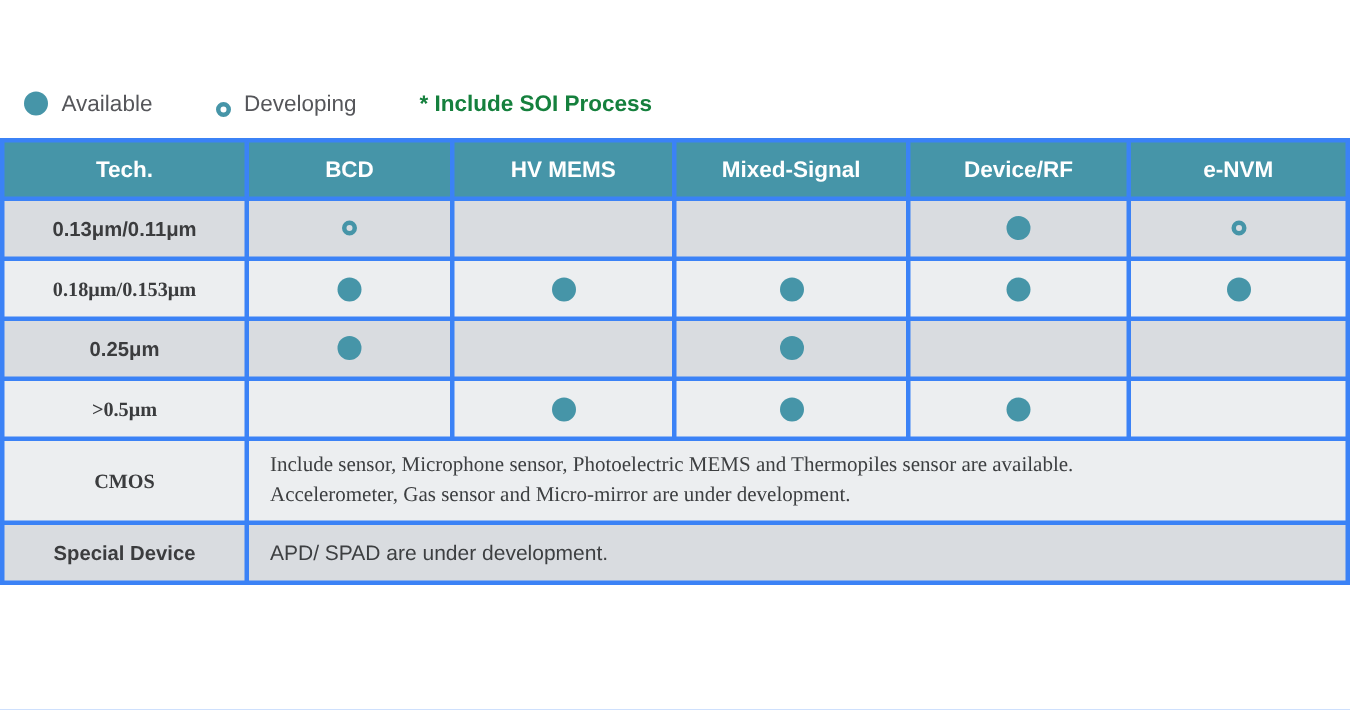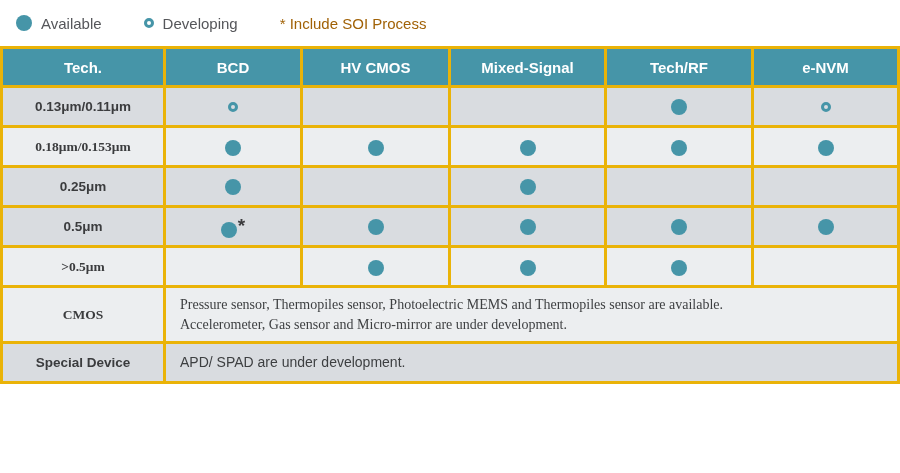--- a/index.html
+++ b/index.html
@@ -15,43 +15,44 @@
     --row-dark: #d9dce0;
     --row-light: #eceef0;
   }
   .legend {
     height: 46px;
     display: flex;
     align-items: center;
     padding-left: 16px;
     color: #55565a;
     font-size: 15px;
+    margin-top: 46px;
   }
   .legend-item { display: inline-flex; align-items: center; }
-  .legend-item + .legend-item { margin-left: 42px; }
+  .legend-item + .legend-item { margin-left: 42px; align-items: flex-end; }
   .dot {
     display: inline-block;
     width: 16px; height: 16px;
     border-radius: 50%;
     background: var(--teal);
     vertical-align: middle;
   }
   .dot.open {
     width: 10px; height: 10px;
     background: transparent;
     border: 3px solid var(--teal);
   }
   .legend .dot { margin-right: 9px; }
-  .legend-soi { margin-left: 46px; font-weight: 400; color: #a16207; }
+  .legend-soi { margin-left: 46px; font-weight: 700; color: #15803d; }
   table {
     width: 900px;
     table-layout: fixed;
     border-collapse: separate;
     border-spacing: 3px;
-    background: #eab308;
+    background: #3b82f6;
   }
   th {
     background: var(--teal);
     color: #ffffff;
     font-size: 15px;
     font-weight: 700;
     height: 36px;
     text-align: center;
   }
   td { text-align: center; vertical-align: middle; margin-left: 20px; }
@@ -100,23 +101,23 @@
     <col style="width:134px">
     <col style="width:145px">
     <col style="width:153px">
     <col style="width:144px">
     <col style="width:143px">
   </colgroup>
   <thead>
     <tr id="header-row">
         <th>Tech.</th>
         <th>BCD</th>
-        <th>HV CMOS</th>
+        <th>HV MEMS</th>
         <th>Mixed-Signal</th>
-        <th>Tech/RF</th>
+        <th>Device/RF</th>
         <th>e-NVM</th>
       </tr>
   </thead>
   <tbody id="table-body">
       <tr class="dark">
         <td class="tech">0.13μm/0.11μm</td>
         <td><span class="dot open"></span></td>
         <td></td>
         <td></td>
         <td><span class="dot"></span></td>
@@ -131,40 +132,32 @@
         <td><span class="dot"></span></td>
       </tr>
       <tr class="dark">
         <td class="tech">0.25μm</td>
         <td><span class="dot"></span></td>
         <td></td>
         <td><span class="dot"></span></td>
         <td></td>
         <td></td>
       </tr>
-      <tr class="dark">
-        <td class="tech">0.5μm</td>
-        <td><span class="dot"></span><span class="soi-star">*</span></td>
-        <td><span class="dot"></span></td>
-        <td><span class="dot"></span></td>
-        <td><span class="dot"></span></td>
-        <td><span class="dot"></span></td>
-      </tr>
       <tr class="light">
         <td class="tech">&gt;0.5μm</td>
         <td></td>
         <td><span class="dot"></span></td>
         <td><span class="dot"></span></td>
         <td><span class="dot"></span></td>
         <td></td>
       </tr>
       <tr class="light tall">
         <td class="tech">CMOS</td>
         <td class="text-cell" colspan="5">
-          <div>Pressure sensor, Thermopiles sensor, Photoelectric MEMS and Thermopiles sensor are available.</div>
+          <div>Include sensor, Microphone sensor, Photoelectric MEMS and Thermopiles sensor are available.</div>
           <div>Accelerometer, Gas sensor and Micro-mirror are under development.</div>
         </td>
       </tr>
       <tr class="dark">
         <td class="tech">Special Device</td>
         <td class="text-cell" colspan="5">
           <div>APD/ SPAD are under development.</div>
         </td>
       </tr>
     </tbody>

